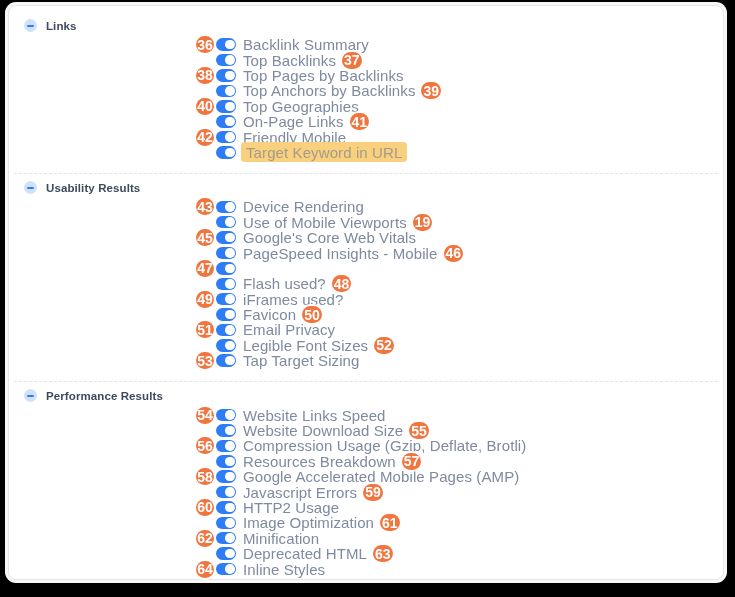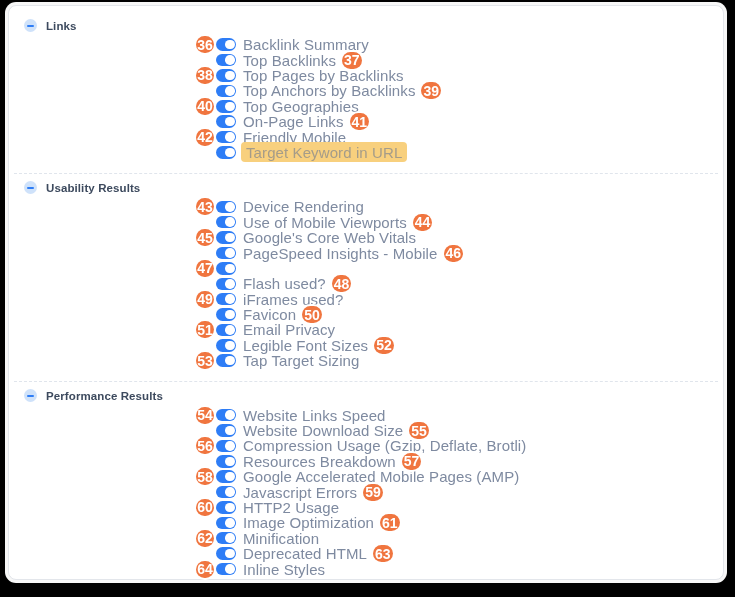--- a/index.html
+++ b/index.html
@@ -231,21 +231,21 @@
     </span>
     <span class="label">Device Rendering</span>
   </div>
 
   <div class="row">
     <span class="badge-slot"></span>
     <span class="toggle" role="switch" aria-checked="true">
       <span class="knob"></span>
     </span>
     <span class="label">Use of Mobile Viewports</span>
-  <span class="badge right">44</span>
+  <span class="badge right">19</span>
           </div>
 
   <div class="row">
     <span class="badge-slot">
               <span class="badge">45</span>
             </span>
     <span class="toggle" role="switch" aria-checked="true">
       <span class="knob"></span>
     </span>
     <span class="label">Google's Core Web Vitals</span>

